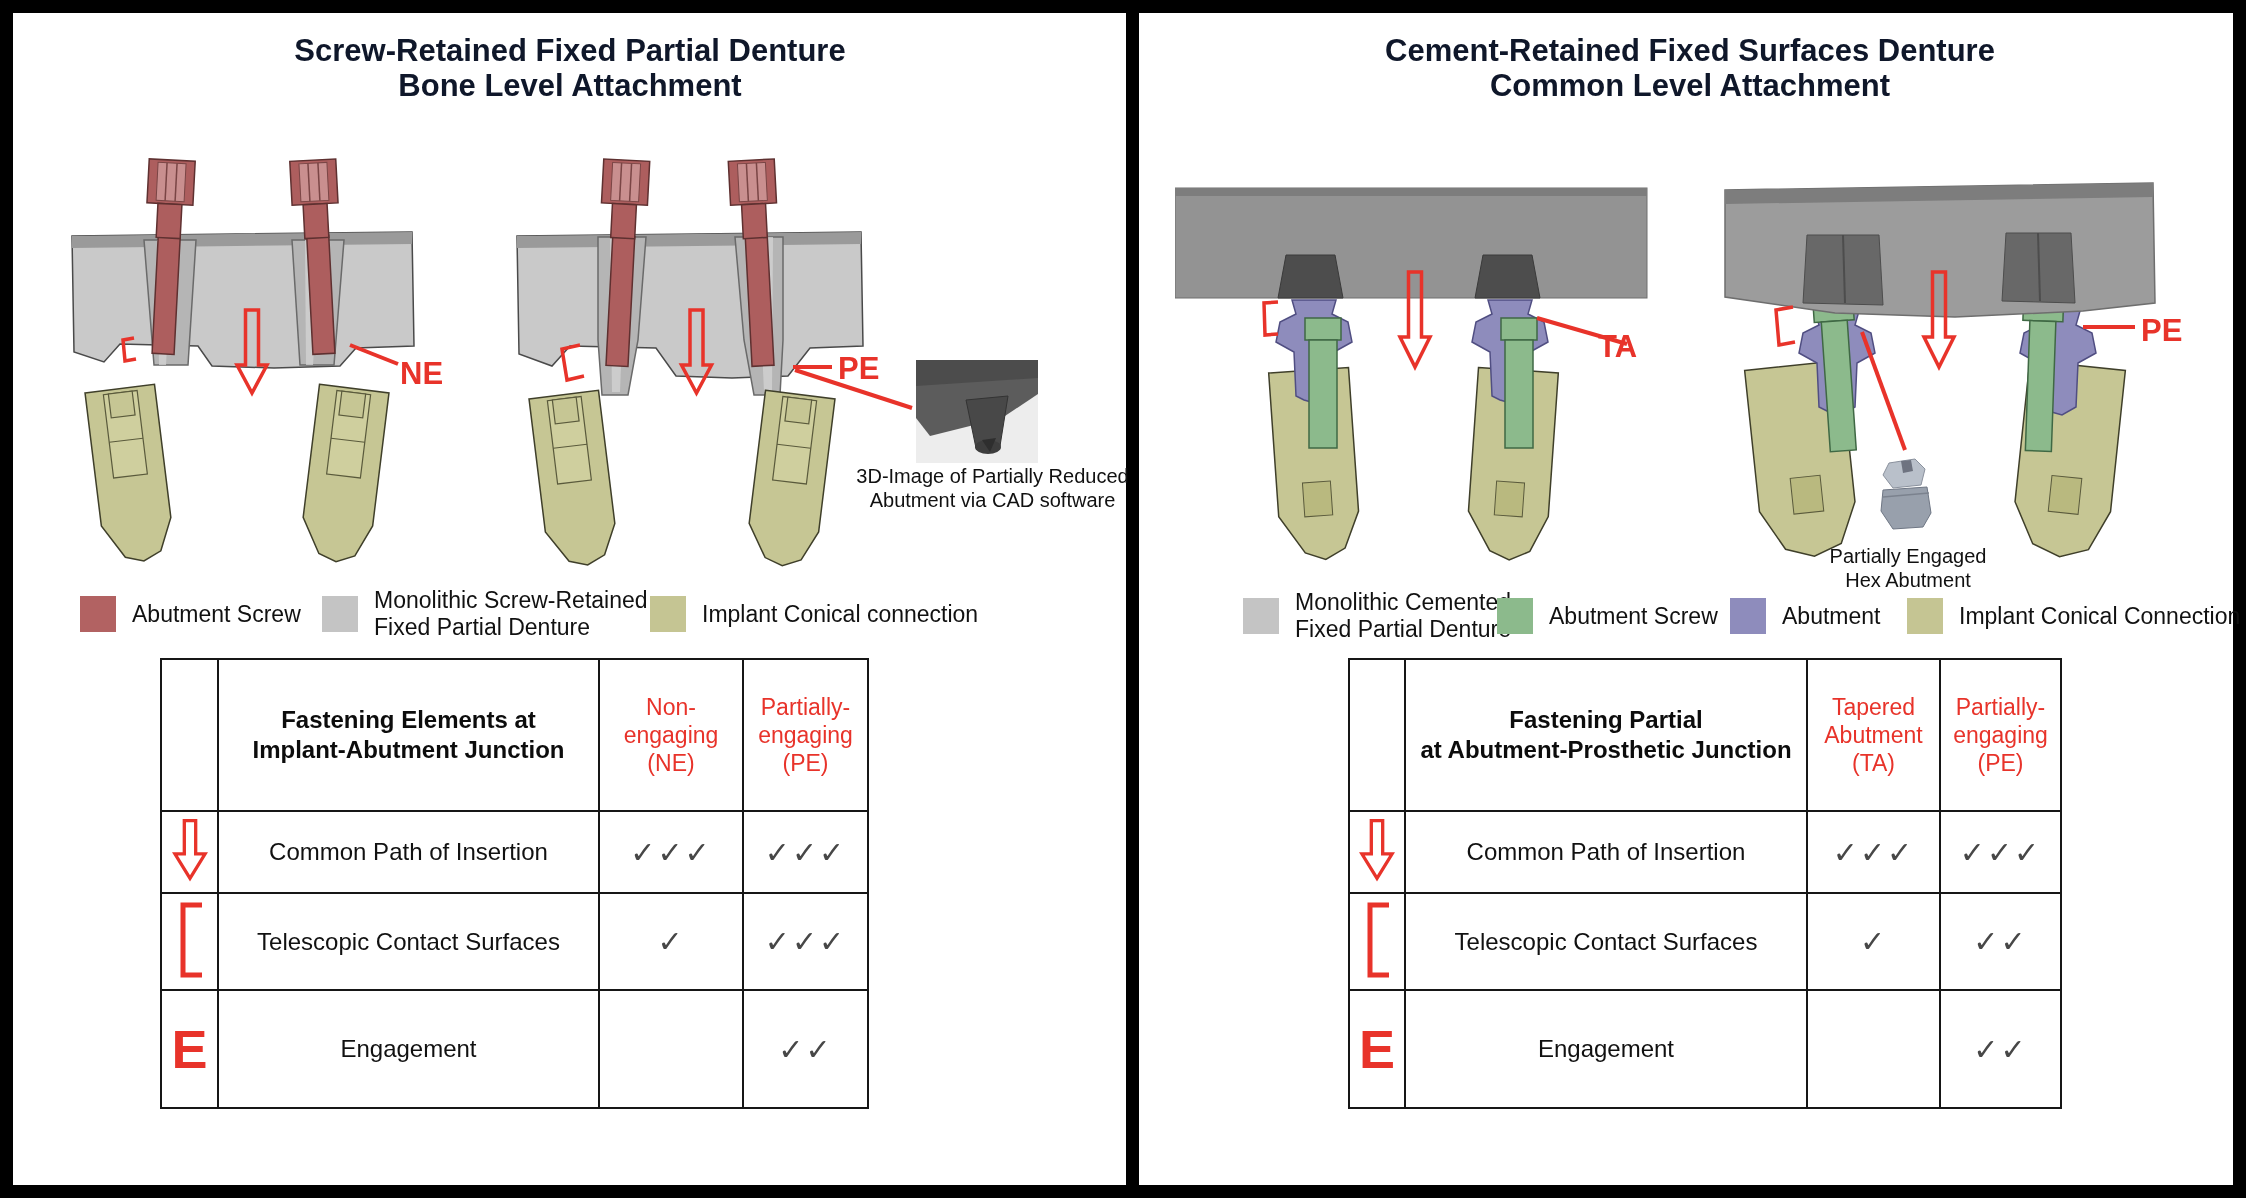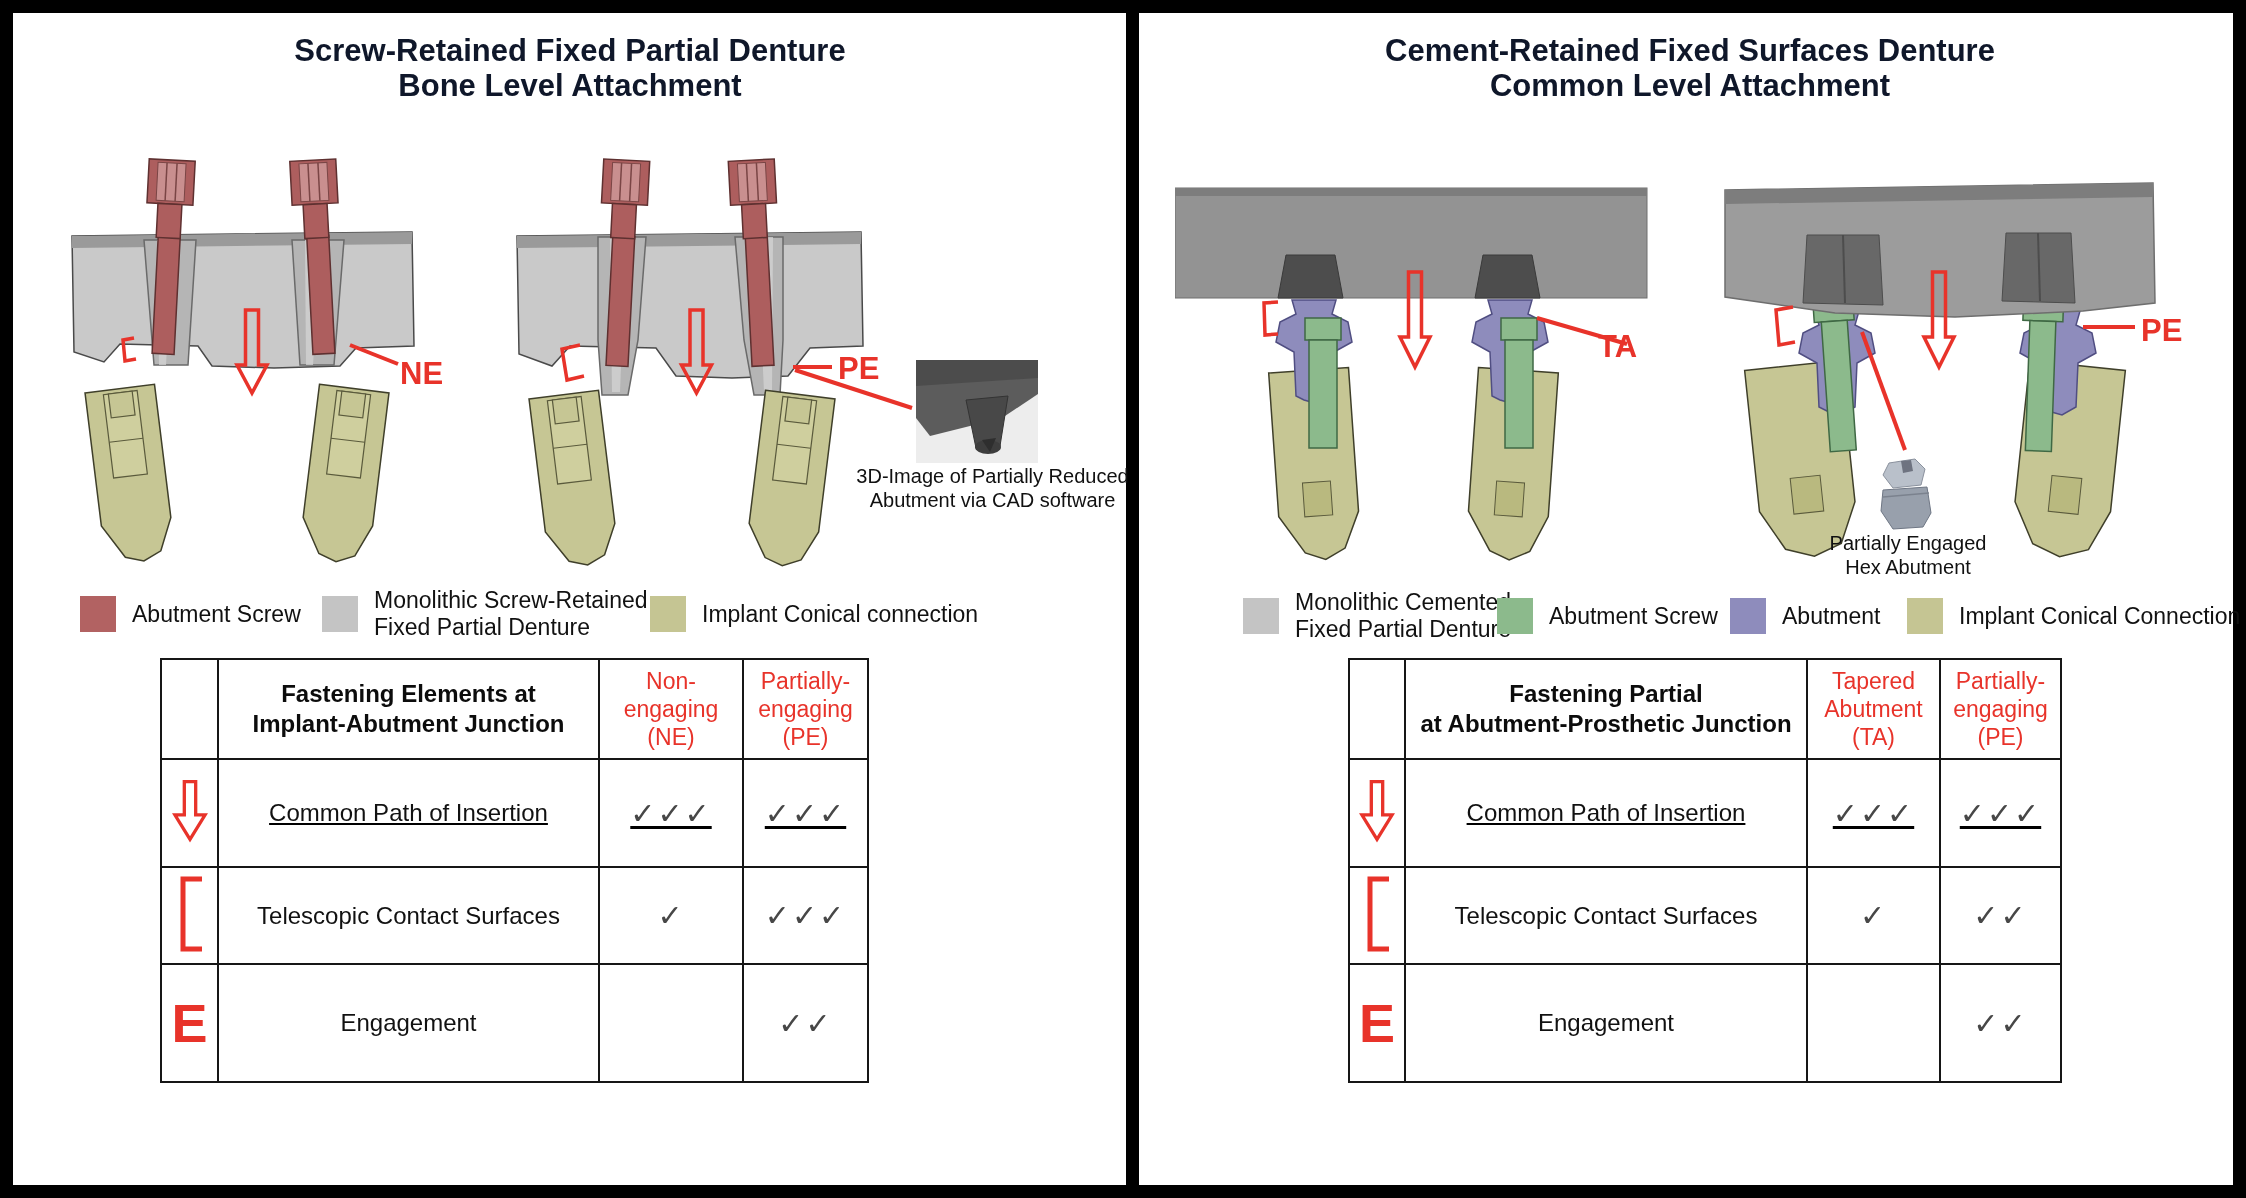--- a/index.html
+++ b/index.html
@@ -18,36 +18,36 @@
 
   .anno{position:absolute;color:#e8332a;font-weight:700;font-size:31px;}
   #ne-label{left:400px;top:356px;}
   #pe-left-label{left:838px;top:351px;}
   #ta-label{left:1598px;top:329px;}
   #pe-right-label{left:2141px;top:313px;}
 
   .caption{position:absolute;font-size:20px;line-height:24px;text-align:center;
            color:#111;white-space:pre-line;}
   #cad-caption{left:850px;top:464px;width:285px;}
-  #hex-caption{left:1788px;top:531px;width:240px;}
+  #hex-caption{left:1788px;top:544px;width:240px;}
 
   #cad-image{position:absolute;left:916px;top:360px;width:122px;height:103px;}
 
   .legend-item{position:absolute;display:flex;align-items:center;gap:16px;}
   .swatch{width:36px;height:36px;flex:0 0 36px;}
   .lg-label{font-size:23px;line-height:27px;color:#111;white-space:pre-line;}
   .lgL1{left:80px;top:596px;}  .lgL2{left:322px;top:587px;} .lgL3{left:650px;top:596px;}
   .lgR1{left:1243px;top:589px;}.lgR2{left:1497px;top:598px;}
   .lgR3{left:1730px;top:598px;}.lgR4{left:1907px;top:598px;}
 
   table.dtable{position:absolute;border-collapse:collapse;table-layout:fixed;background:#fff;}
   .dtable td{border:2px solid #161616;text-align:center;vertical-align:middle;padding:0;}
   #table-left{left:160px;top:658px;width:707px;}
   #table-right{left:1348px;top:658px;width:712px;}
-  .r-head{height:100px;border-radius:14px;} .r1{height:108px;text-decoration:underline;} .r2{height:97px;} .r3{height:118px;}
+  .r-head{height:152px;border-radius:14px;} .r1{height:82px;} .r2{height:97px;} .r3{height:118px;}
   .hmain{font-weight:700;font-size:24px;line-height:30px;color:#0c0c0c;white-space:pre-line;}
   .hred{color:#e8332a;font-size:23px;line-height:28px;white-space:pre-line;}
   .rlabel{font-size:24px;color:#111;}
   .check{font-family:"DejaVu Sans",sans-serif;font-size:30px;font-weight:700;
          color:#474747;letter-spacing:2px;}
   .eicon{color:#e8332a;font-weight:700;font-size:54px;line-height:54px;}
 </style>
 </head>
 <body>
 <div id="app">

